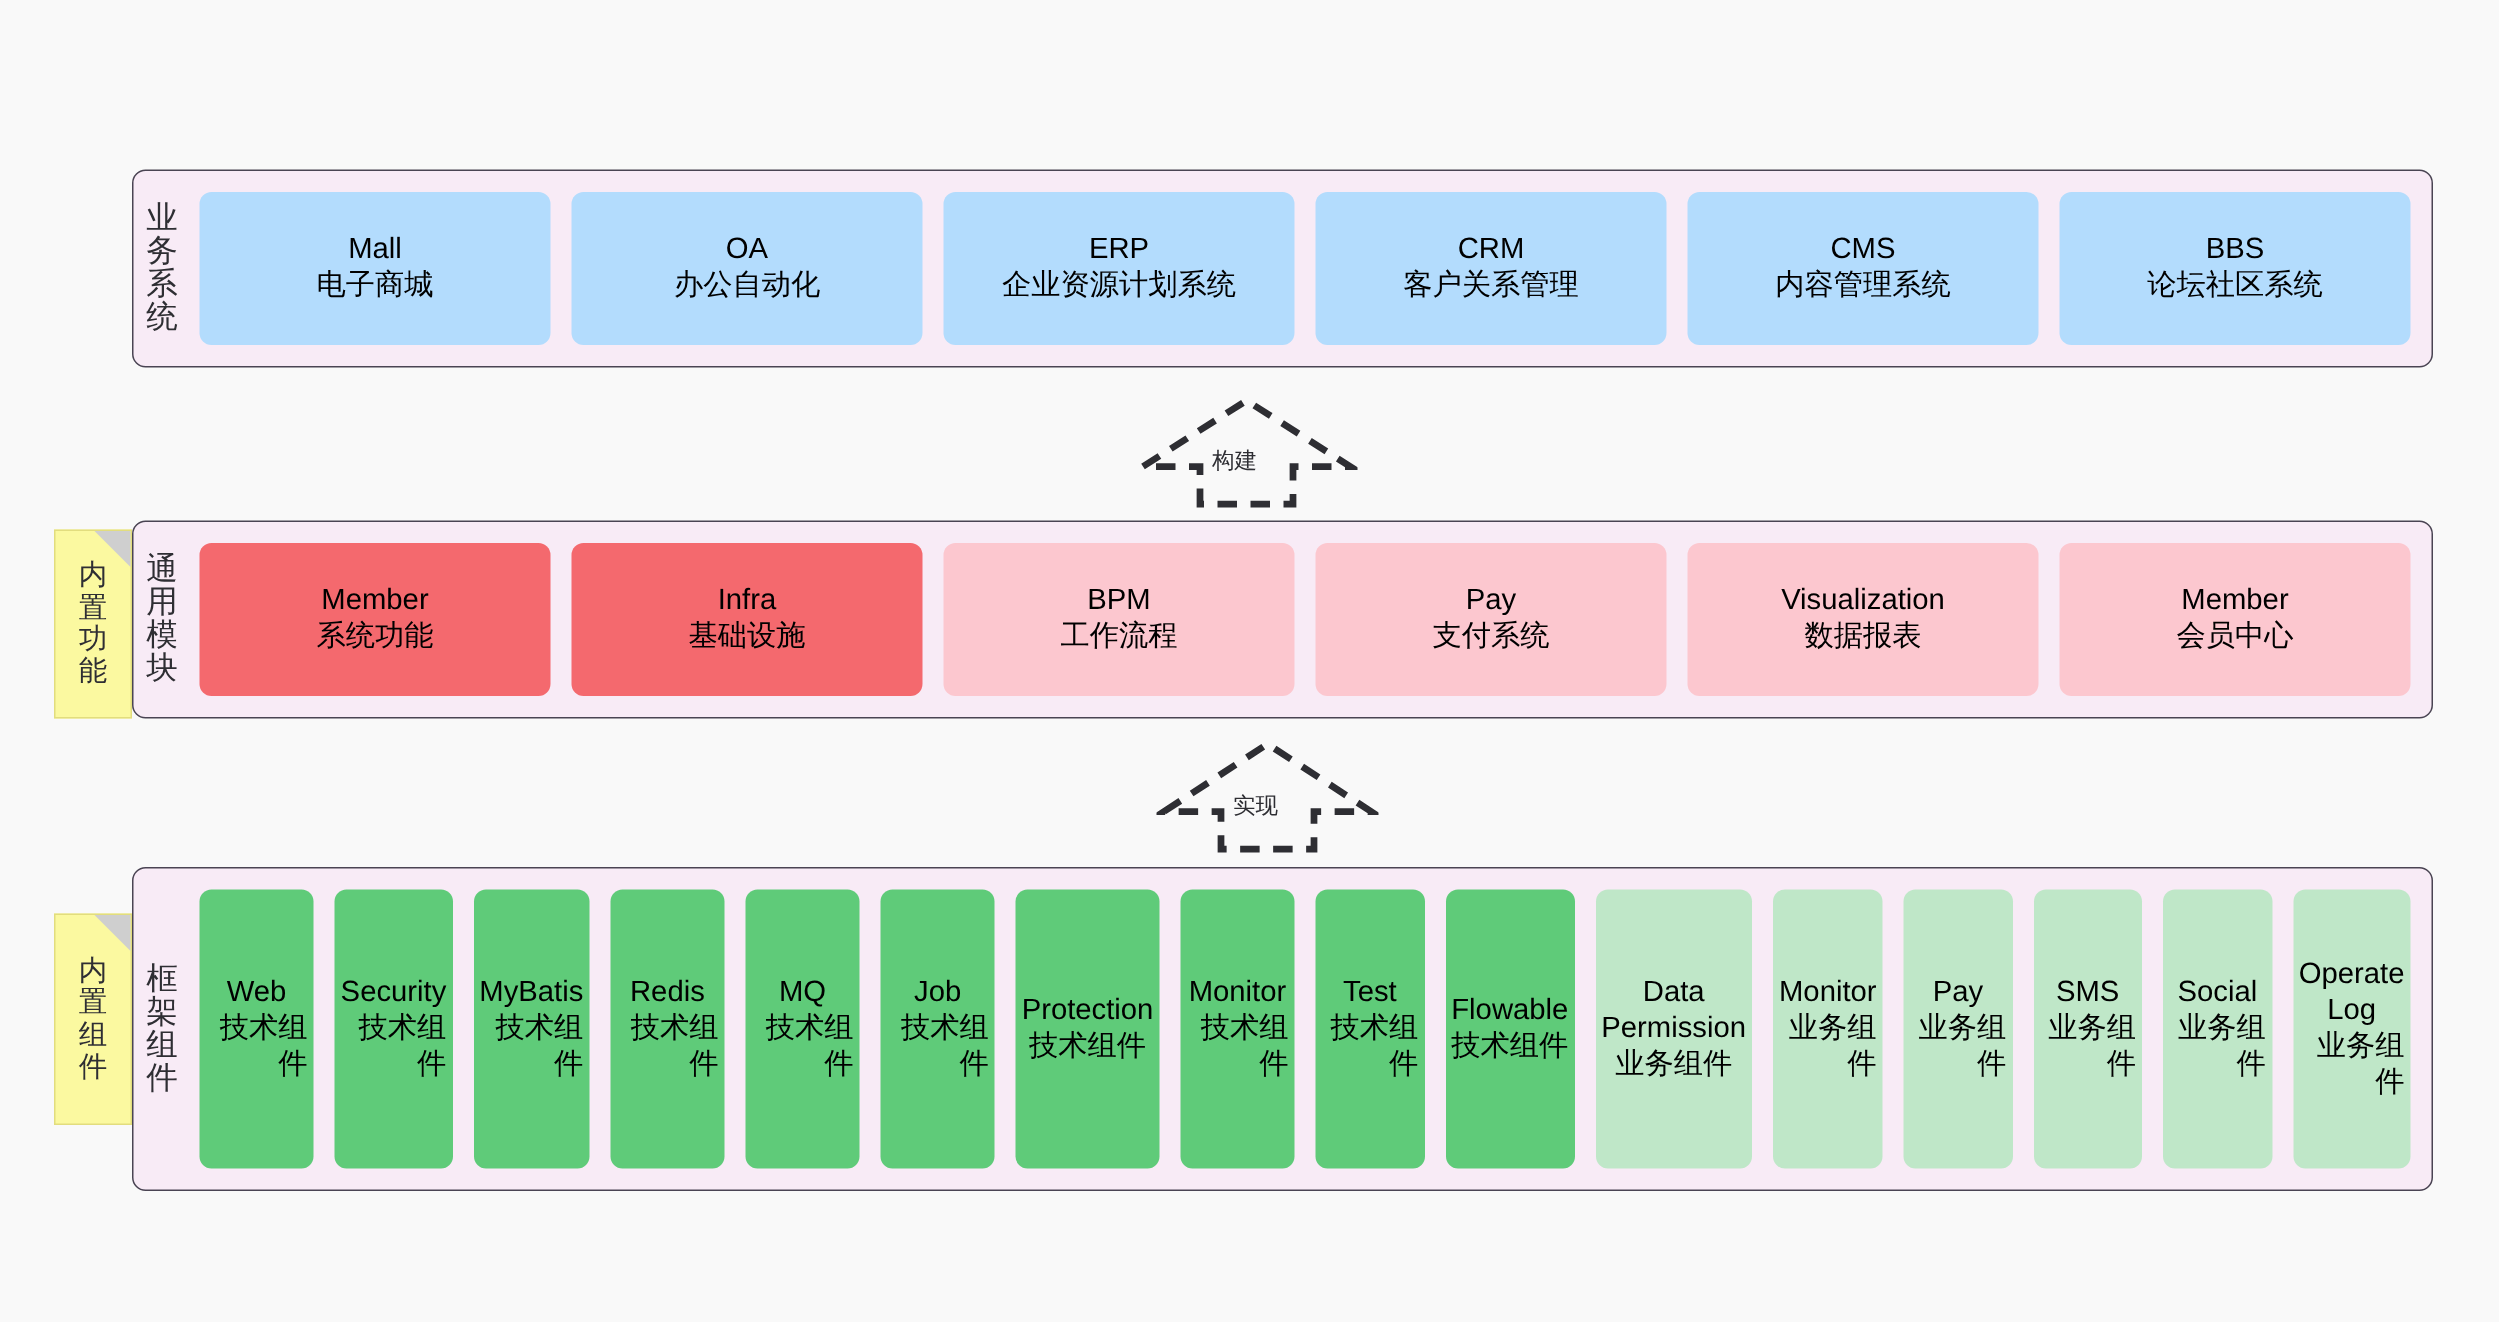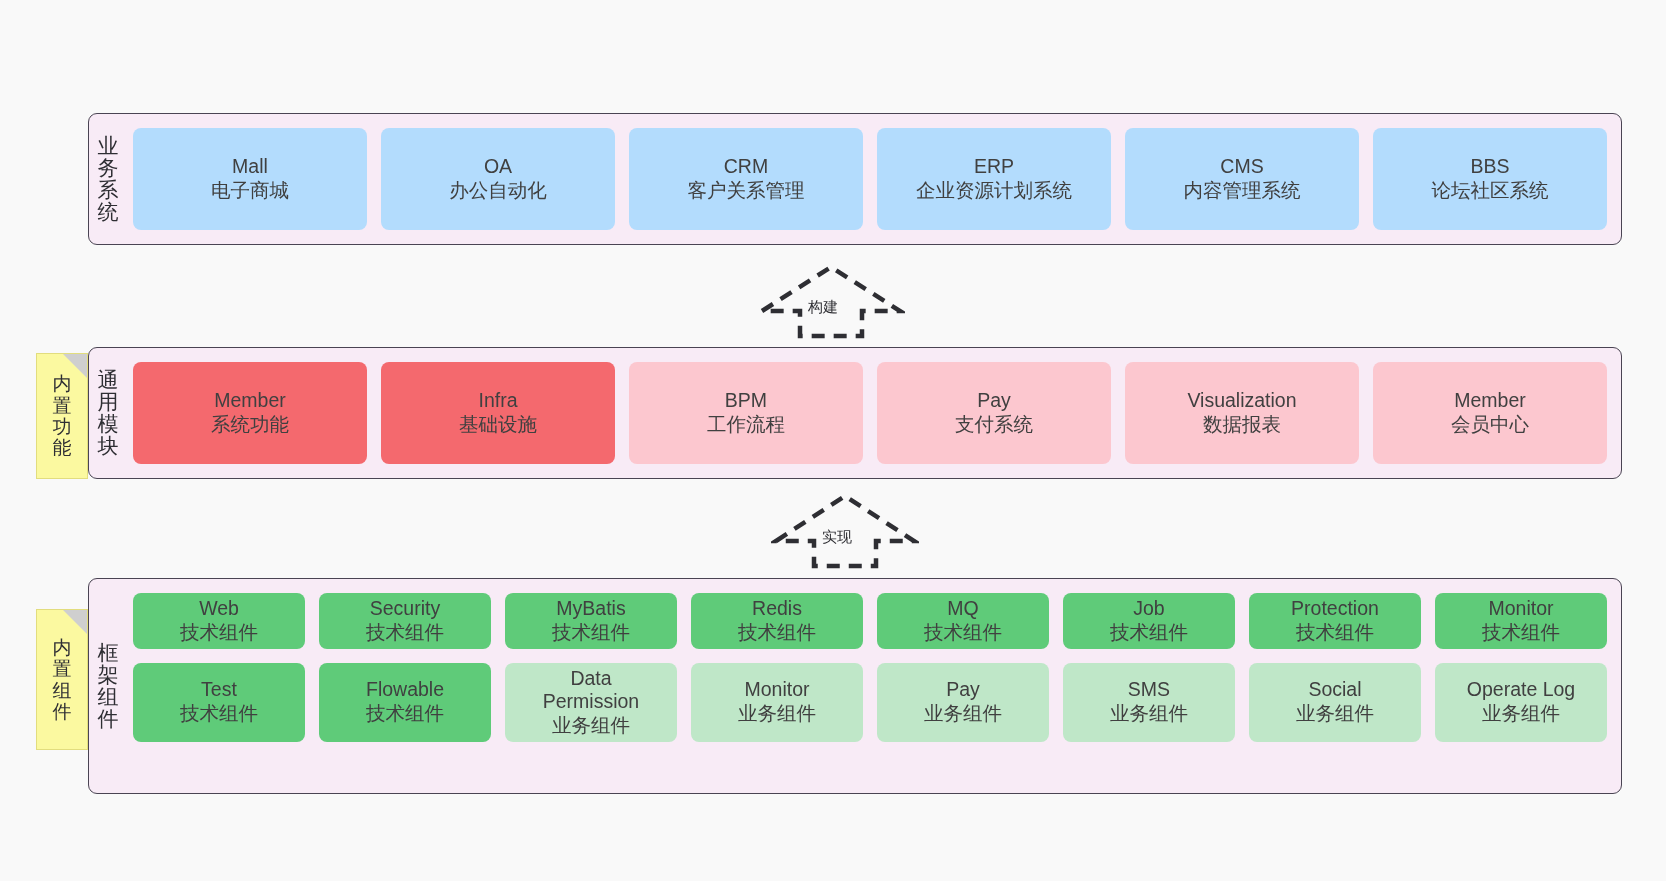--- a/index.html
+++ b/index.html
@@ -52,37 +52,37 @@
   }
 
   
   .card-row {
     display: flex;
     width: 100%;
     gap: 14px;
   }
   .card-grid {
     display: flex;
-    flex-direction: column;
+    flex-direction: row;
     width: 100%;
     gap: 14px;
   }
   .card {
     flex: 1 1 0;
     border-radius: 8px;
     display: flex;
     flex-direction: column;
     align-items: center;
     justify-content: center;
     text-align: center;
     font-size: 19.5px;
     line-height: 1.22;
-    color: #404040;
+    color: #000000;
     box-sizing: border-box;
-    padding: 4px 16px;
+    padding: 4px 4px;
     user-select: none;
   }
   .card .t1 { display: block; }
   .card .t2 { display: block; text-align: right; }
 
   .c-blue       { background: #b3dcfd; }
   .c-red        { background: #f4696e; }
   .c-pink       { background: #fcc7cf; }
   .c-green      { background: #5fcb79; }
   .c-lightgreen { background: #bfe7c8; }
@@ -143,26 +143,26 @@
 
       <div class="card c-blue">
         <span class="t1">Mall</span>
         <span class="t2">电子商城</span>
       </div>
       <div class="card c-blue">
         <span class="t1">OA</span>
         <span class="t2">办公自动化</span>
       </div>
       <div class="card c-blue">
+        <span class="t1">ERP</span>
+        <span class="t2">企业资源计划系统</span>
+      </div>
+      <div class="card c-blue">
         <span class="t1">CRM</span>
         <span class="t2">客户关系管理</span>
-      </div>
-      <div class="card c-blue">
-        <span class="t1">ERP</span>
-        <span class="t2">企业资源计划系统</span>
       </div>
       <div class="card c-blue">
         <span class="t1">CMS</span>
         <span class="t2">内容管理系统</span>
       </div>
       <div class="card c-blue">
         <span class="t1">BBS</span>
         <span class="t2">论坛社区系统</span>
       </div>
 

